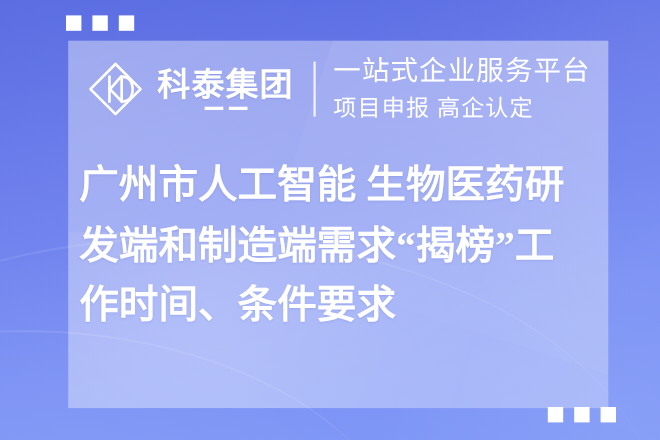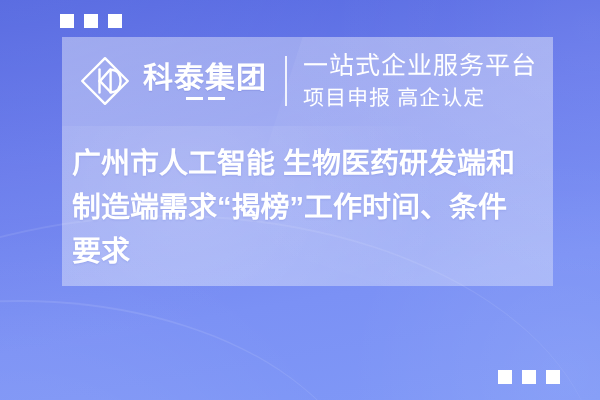--- a/index.html
+++ b/index.html
@@ -89,21 +89,21 @@
   }
   .dots-tl { left: 60px; top: 14px; }
   .dots-br { right: 40px; bottom: 16px; }
 
   
   .card {
     position: absolute;
     left: 62px;
     top: 37px;
     width: 491px;
-    height: 249px;
+    height: 334px;
     background: linear-gradient(158deg, rgba(255,255,255,0.40) 0%, rgba(255,255,255,0.34) 45%, rgba(255,255,255,0.30) 100%);
     z-index: 4;
     overflow: hidden;
   }
   .card-sheen {
     position: absolute;
     right: -120px;
     top: -150px;
     width: 380px;
     height: 420px;
@@ -208,26 +208,27 @@
     margin-top: 5px;
     white-space: nowrap;
   }
 
   
   .headline {
     position: relative;
     z-index: 2;
     margin: 16px 14px 0 6px;
     padding: 0 4px;
-    font-size: 29px;
+    font-size: 36px;
     font-weight: 700;
     color: #ffffff;
     line-height: 1.52;
     letter-spacing: 0px;
     text-shadow: 0 1px 2px rgba(62,82,190,0.16);
+    font-family: Liberation Serif, serif;
   }
 </style>
 </head>
 <body>
 
 <div class="poster">
 
   <div class="bg-wave bg-wave-a"></div>
   <div class="bg-wave bg-wave-c"></div>
   <div class="bg-wave bg-wave-b"></div>

